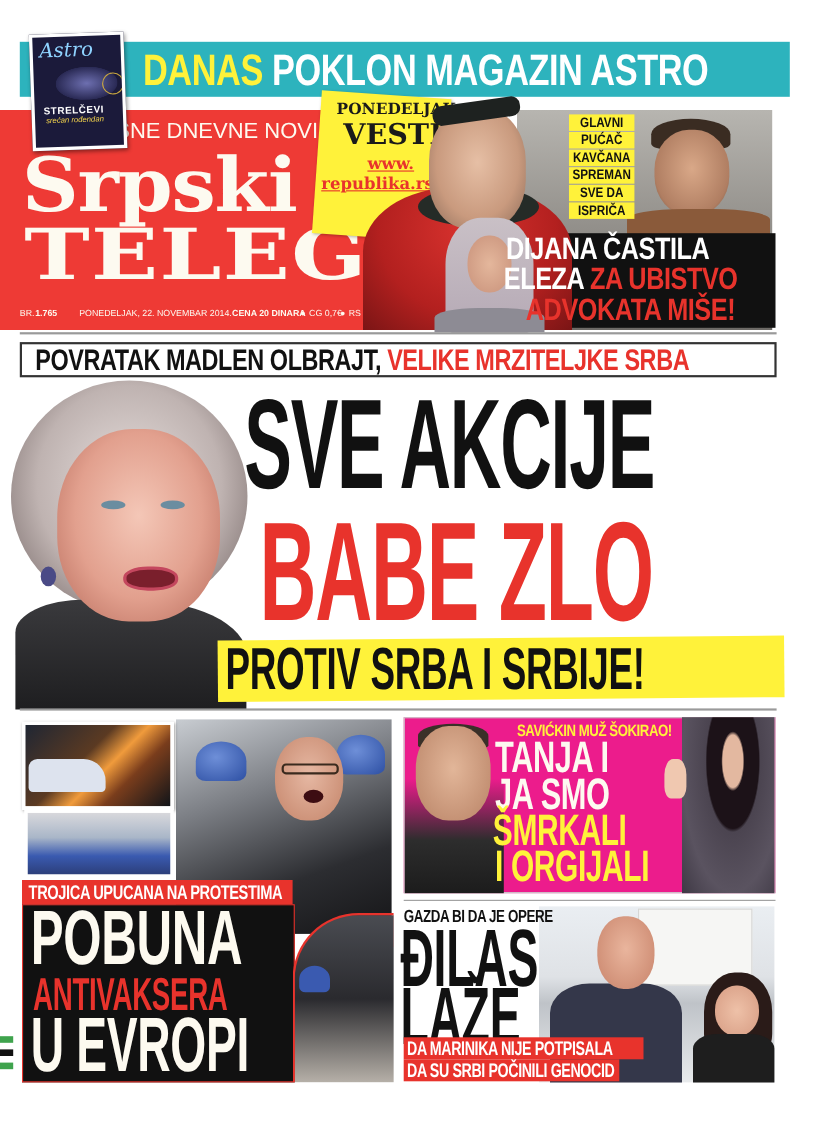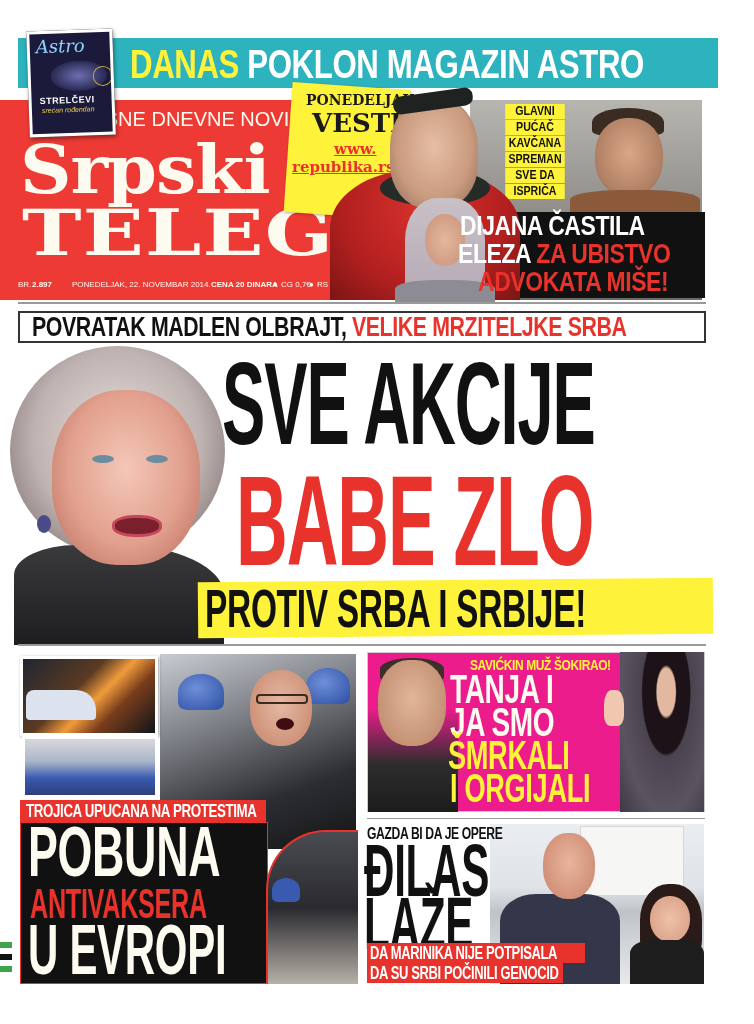--- a/index.html
+++ b/index.html
@@ -34,21 +34,21 @@
   #note { left: 288px; top: 86px; width: 118px; height: 130px; background: #fff23a; transform: rotate(4deg); box-shadow: 1px 1px 3px rgba(0,0,0,0.3); }
   #note-1 { left: 306px; top: 92px; font-family: "DejaVu Serif", serif; font-weight: 700; font-size: 14px; color: #1a1a1a; }
   #note-2 { left: 312px; top: 108px; font-family: "DejaVu Serif", serif; font-weight: 700; font-size: 26px; color: #1a1a1a; }
   #note-3 { left: 334px; top: 140px; font-family: "DejaVu Serif", serif; font-weight: 700; font-size: 15px; color: #e8332c; text-decoration: underline; }
   #note-4 { left: 292px; top: 158px; font-family: "DejaVu Serif", serif; font-weight: 700; font-size: 15px; color: #e8332c; text-decoration: underline; }
   #cursor-icon { left: 350px; top: 183px; color: #e8332c; font-size: 18px; }
 
   
   #story1-photo { left: 470px; top: 100px; width: 232px; height: 200px; background: linear-gradient(180deg, #b7b5b0 0%, #8e8b86 60%, #6d6a66 100%); }
   #story1-black { left: 455px; top: 212px; width: 250px; height: 86px; background: #111111; }
-  #pucac { left: 500px; top: 104px; width: 70px; }
+  #pucac { left: 512px; top: 104px; width: 70px; }
   #pucac div { background: #fff23a; color: #111; font-weight: 700; font-size: 12.5px; line-height: 15px; text-align: center; margin-bottom: 1px; display: block; transform: scaleX(0.85); }
   #st1-l1 { left: 460px; top: 212px; color: #ffffff; font-size: 28px; line-height: 28px; transform: scaleX(0.82); }
   #st1-l2 { left: 458px; top: 240px; font-size: 28px; line-height: 28px; transform: scaleX(0.82); }
   #st1-l3 { left: 478px; top: 268px; color: #e8332c; font-size: 28px; line-height: 28px; transform: scaleX(0.82); }
   .wht { color: #ffffff; } .red { color: #e8332c; }
   #man-head { left: 390px; top: 98px; width: 88px; height: 110px; background: radial-gradient(ellipse at 50% 45%, #e6bfa5 0%, #c99a7e 60%, #8a6a58 100%); border-radius: 44% 44% 40% 40%; }
   #man-hood { left: 330px; top: 170px; width: 190px; height: 130px; background: radial-gradient(ellipse at 50% 30%, #d8322e 0%, #b3201f 60%, #7a1515 100%); border-radius: 45% 45% 0 0; }
   #man-glasses { left: 393px; top: 92px; width: 80px; height: 18px; background: #1e2220; border-radius: 8px; transform: rotate(-8deg); }
   #man-collar { left: 380px; top: 170px; width: 110px; height: 36px; background: #252b27; border-radius: 50%; }
   #woman-hair { left: 405px; top: 198px; width: 80px; height: 105px; background: linear-gradient(180deg, #c9c0c6 0%, #b5a9b5 100%); border-radius: 40% 40% 10% 10%; }
@@ -134,21 +134,21 @@
 <div class="abs cond" id="promo-text">
   <span class="y">DANAS</span><span class="w"> POKLON MAGAZIN ASTRO</span>
 </div>
 
 <div class="abs" id="masthead"></div>
 <div class="abs" id="tagline">NEZAVISNE DNEVNE NOVINE</div>
 <div class="abs" id="logo1">Srpski</div>
 <div class="abs" id="logo2">TELEGRAF</div>
 <div class="abs" id="infobar">
   <span style="left:18px">BR.</span>
-  <span style="left:32px;font-weight:700">2.897</span>
+  <span style="left:32px;font-weight:700">1.765</span>
   <span style="left:72px">PONEDELJAK, 22. NOVEMBAR 2014.</span>
   <span style="left:211px;font-weight:700">CENA 20 DINARA</span>
   <span style="left:273px">●</span>
   <span style="left:281px">CG 0,7€</span>
   <span style="left:309px">●</span>
   <span style="left:317px">RS</span>
 </div>
 
 <div class="abs" id="astro">
   <div class="abs" id="astro-star"></div>

